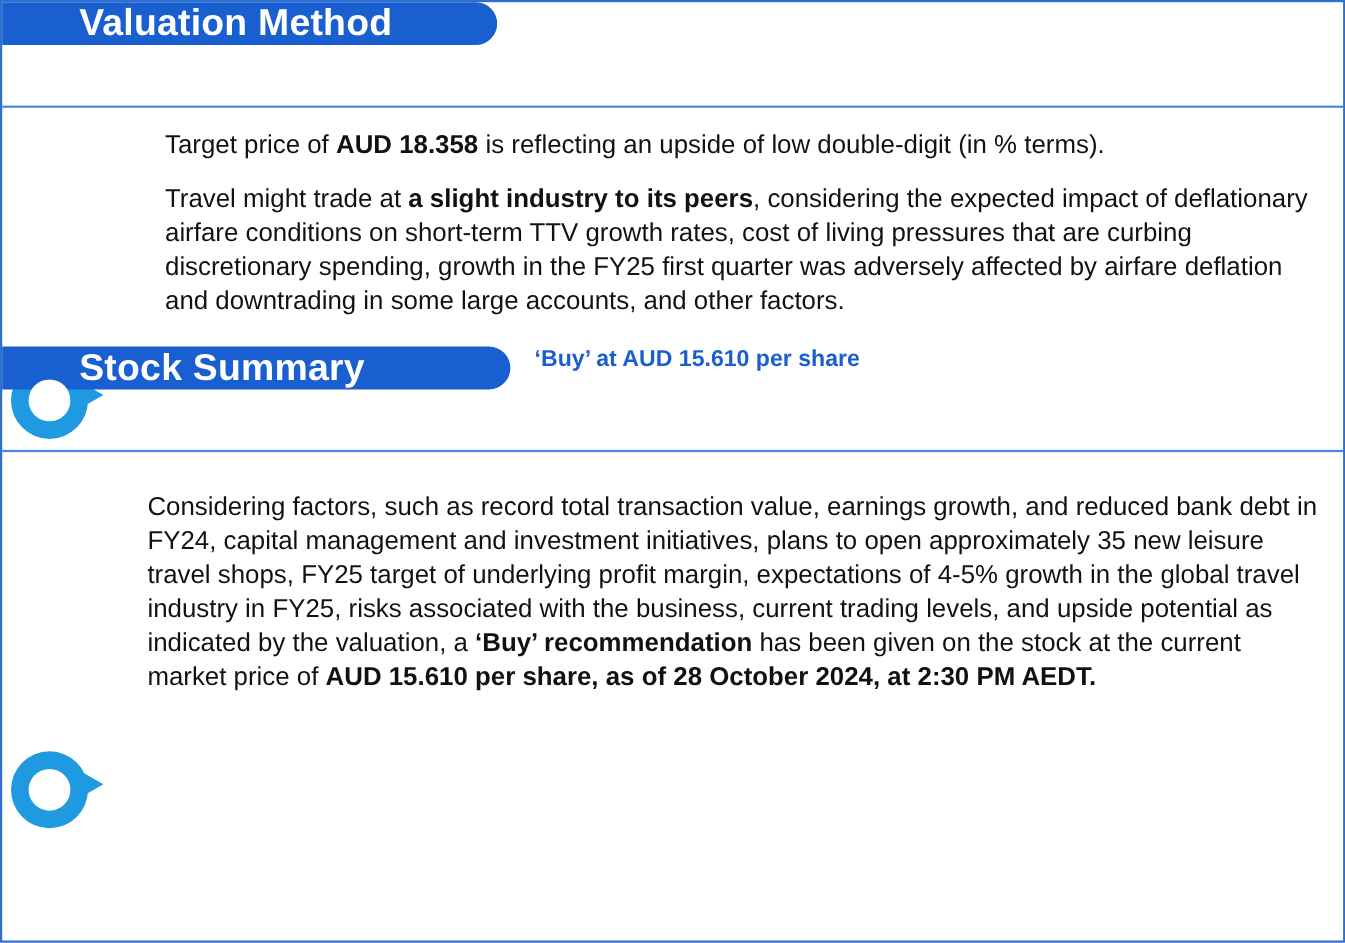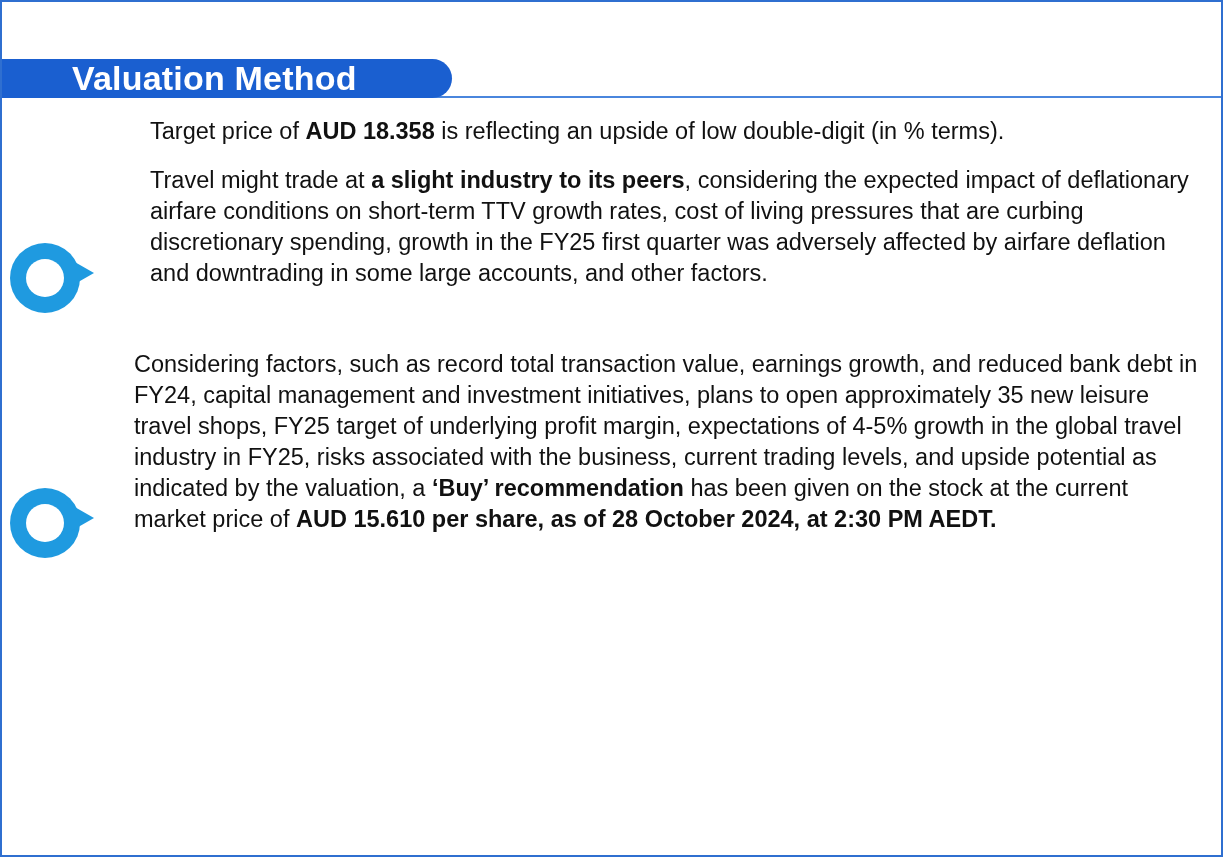--- a/index.html
+++ b/index.html
@@ -20,21 +20,21 @@
     box-sizing: border-box;
     border: 2px solid #2f6fd0;
     background: #ffffff;
   }
 
   
   .band {
     position: relative;
     height: 96px;
     display: flex;
-    align-items: flex-end;
+    align-items: flex-start;
   }
   .band-divider {
     position: absolute;
     left: 0;
     right: 0;
     bottom: 0;
     height: 2px;
     background: #4a86dd;
   }
   .band-tab {
@@ -68,21 +68,21 @@
     font-weight: bold;
   }
   .band.second .band-tab {
     width: 462px;
   }
 
   
   .block {
     position: relative;
     display: flex;
-    align-items: center;
+    align-items: flex-end;
   }
   .bullet-wrap {
     position: relative;
     width: 148px;
     flex: none;
   }
   .bullet {
     position: absolute;
     width: 84px;
     height: 72px;
@@ -167,20 +167,29 @@
         <span>Target price of </span><b>AUD 18.358</b><span> is reflecting an upside of low double-digit (in % terms).</span>
       </p>
       <p class="para">
         <span>Travel might trade at </span><b>a slight industry to its peers</b><span>, considering the expected impact of deflationary airfare conditions on short-term TTV growth rates, cost of living pressures that are curbing discretionary spending, growth in the FY25 first quarter was adversely affected by airfare deflation and downtrading in some large accounts, and other factors.</span>
       </p>
     </div>
   </div>
 
   <div class="spacer-small"></div>
 
+  <div class="band second">
+    <div class="band-tab">
+      <span class="band-tab-title">Stock Summary</span>
+    </div>
+    <div class="band-sub">
+      <span class="band-sub-text">‘Buy’ at AUD 15.610 per share</span>
+    </div>
+    <div class="band-divider"></div>
+  </div>
 
   <div class="block block-2">
     <div class="bullet-wrap">
       <div class="bullet">
         <div class="pin"></div>
         <div class="hole"></div>
       </div>
     </div>
     <div class="content">
       <p class="para">

